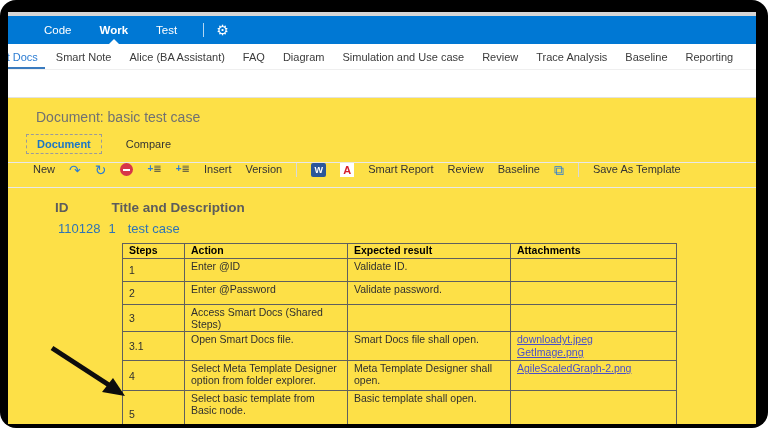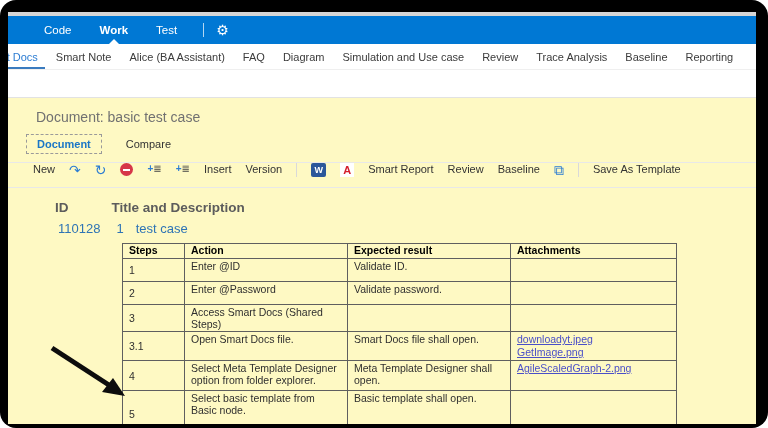--- a/index.html
+++ b/index.html
@@ -17,21 +17,21 @@
   .gear { font-size:14px; cursor:pointer; }
 
   
   .tabbar { height:26px; display:flex; align-items:center; font-size:11px; color:#3b3b3b; border-bottom:1px solid #efefef; overflow:hidden; }
   .tabbar .tab { position:relative; padding:0 9px; height:26px; display:flex; align-items:center; white-space:nowrap; cursor:pointer; }
   .tabbar .tab.selected { color:#2b7cd3; }
   .tabbar .tab.selected::after { content:""; position:absolute; left:2px; right:2px; bottom:1px; height:2px; background:#3a7bbf; }
   .tabbar .tab:first-child { padding-left:0; margin-left:-5px; }
 
   
-  .panel { position:absolute; left:0; right:0; top:85px; bottom:0; background:#fef9c3; border-top:1px solid #e2e2e2; }
+  .panel { position:absolute; left:0; right:0; top:85px; bottom:0; background:#fde047; border-top:1px solid #e2e2e2; }
   .doc-title { padding:11px 0 0 28px; font-size:14px; color:#717171; }
   .doc-tabs { display:flex; align-items:center; padding:9px 0 0 18px; font-size:11px; }
   .doc-tab { padding:3px 10px; cursor:pointer; color:#333; }
   .doc-tab.selected { color:#1a76c6; font-weight:bold; border:1px dashed #9a9a9a; }
   .doc-tab + .doc-tab { margin-left:14px; }
   .toolbar { display:flex; align-items:flex-start; height:26px; margin-top:8px; border-top:1px solid #e8e8e8; border-bottom:1px solid #e8e8e8; font-size:11px; color:#333; padding-left:25px; }
   .tb-item { margin-right:14px; cursor:pointer; white-space:nowrap; display:flex; align-items:center; }
   .tb-icon { color:#2d7dd2; font-size:14px; line-height:1; }
   .tb-sep { width:1px; height:14px; background:#d9d9d9; margin-right:14px; }
   .icon-block { width:13px; height:13px; border-radius:50%; background:#d63649; position:relative; }
@@ -39,21 +39,21 @@
   .icon-pluslist { font-size:10px; color:#444; }
   .icon-pluslist .plus { color:#2d7dd2; font-weight:bold; }
   .icon-word { width:15px; height:14px; background:#2b579a; color:#fff; font-size:9px; font-weight:bold; display:flex; align-items:center; justify-content:center; border-radius:2px; }
   .icon-pdf { width:14px; height:14px; background:#fff; color:#d41f2c; font-size:11px; font-weight:bold; display:flex; align-items:center; justify-content:center; }
 
   
   .content { position:relative; padding:12px 0 0 0; }
   .field-headers { display:flex; font-size:13.5px; font-weight:bold; color:#5c5c5c; padding-left:47px; }
   .field-headers .fh-title { margin-left:43px; }
   .field-values { display:flex; font-size:13px; color:#2e74b5; padding-left:50px; margin-top:6px; }
-  .field-values .fv-title { margin-left:16px; }
+  .field-values .fv-title { margin-left:8px; }
   .field-values .fv-title .rownum { margin-right:12px; }
 
   table.steps { border-collapse:collapse; margin:7px 0 0 114px; table-layout:fixed; width:554px; font-size:10.5px; color:#2f2f2f; }
   table.steps th, table.steps td { border:1px solid #5f5f5f; padding:1px 6px; text-align:left; vertical-align:top; overflow:hidden; }
   table.steps th { font-weight:bold; color:#000; height:15px; padding-top:0; padding-bottom:0; }
   table.steps td.step-cell { vertical-align:middle; }
   table.steps a { color:#4a4fc8; text-decoration:underline; display:block; line-height:1.25; cursor:pointer; }
   .col-steps { width:62px; } .col-action { width:163px; } .col-expected { width:163px; } .col-attach { width:166px; }
 
   .arrow-overlay { position:absolute; left:32px; top:152px; width:96px; height:66px; pointer-events:none; }

